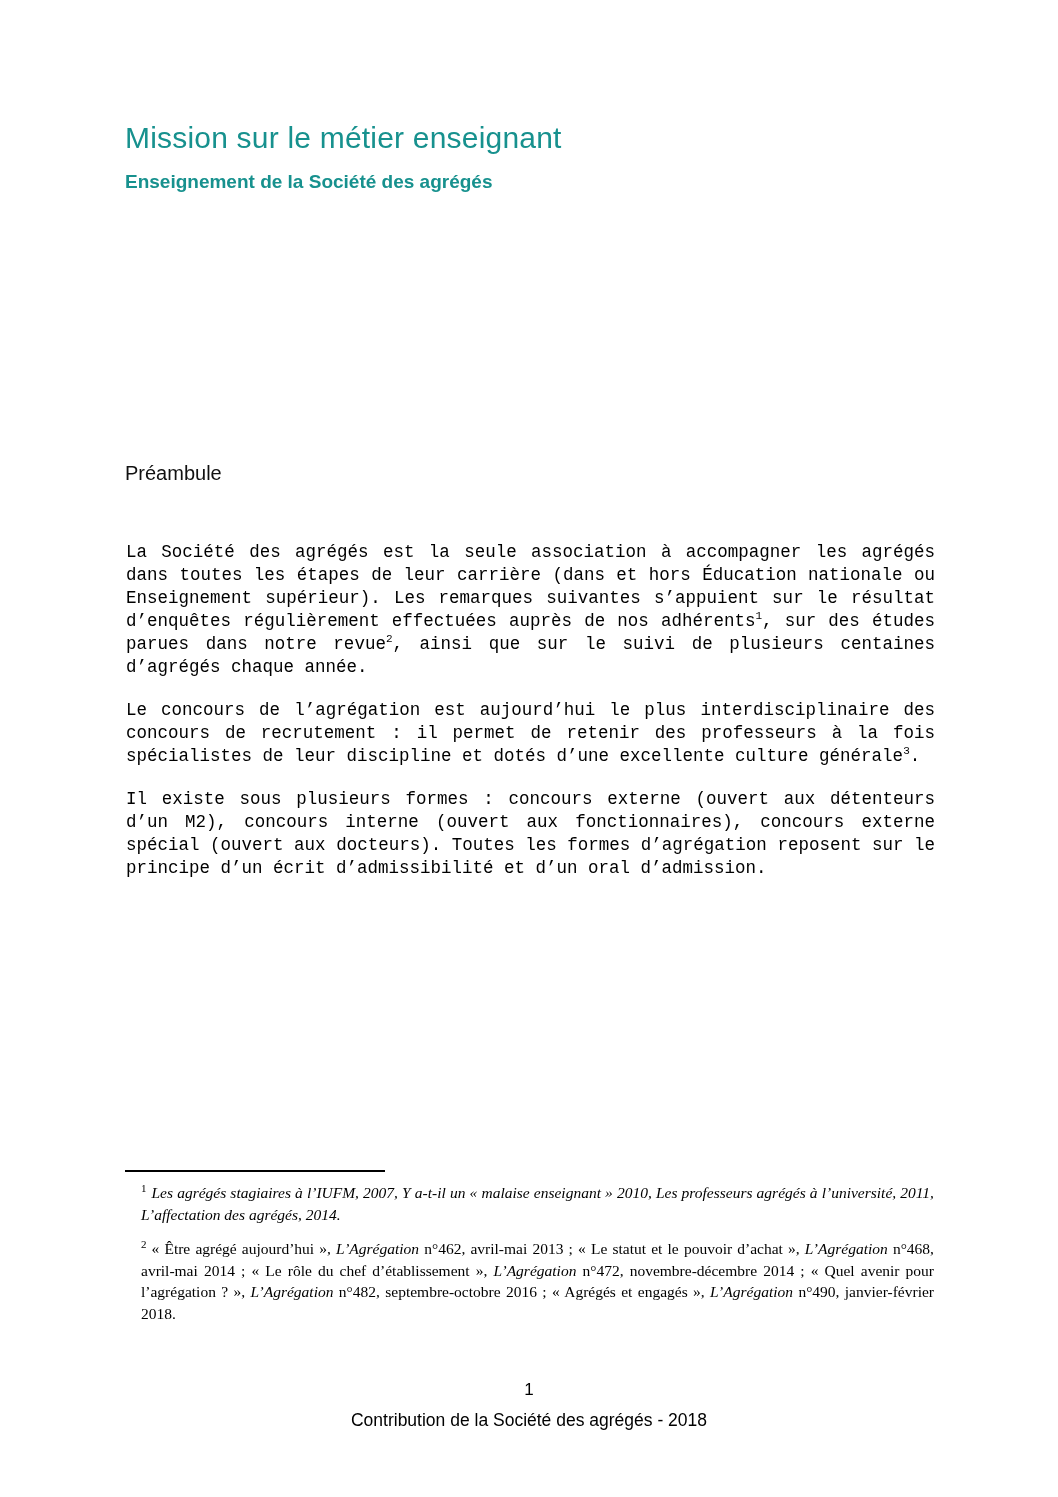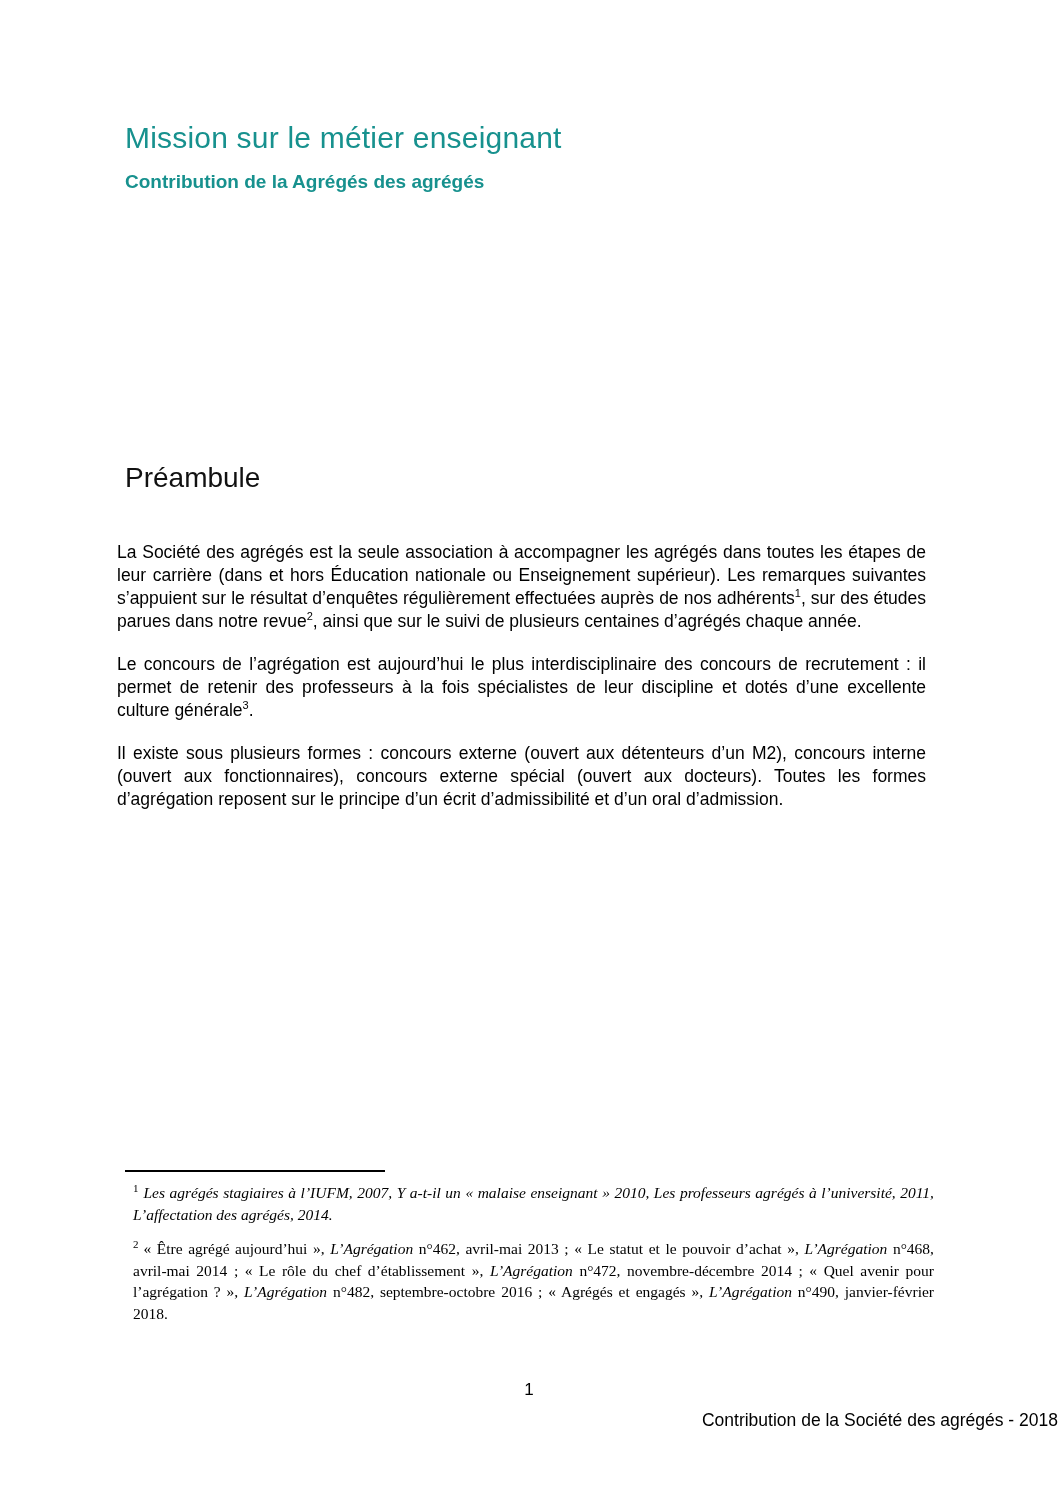--- a/index.html
+++ b/index.html
@@ -37,30 +37,30 @@
     font-weight: 700;
     color: var(--accent, #17918E);
     white-space: nowrap;
   }
   .section-heading {
     position: absolute;
     left: 125px;
     top: 462px;
     margin: 0;
     font-family: "Liberation Sans", sans-serif;
-    font-size: 28px;
+    font-size: 20px;
     font-weight: 400;
     color: #111111;
   }
   .body-text {
     position: absolute;
-    left: 117px;
+    left: 126px;
     top: 541px;
     width: 809px;
-    font-family: Liberation Sans, sans-serif;
+    font-family: Liberation Mono, monospace;
     font-size: 17.5px;
     line-height: 23px;
     text-align: justify;
   }
   .para {
     margin: 0 0 20px 0;
   }
   .body-text sup, .footnotes sup {
     font-size: 11px;
     line-height: 0;
@@ -77,55 +77,55 @@
     position: absolute;
     left: 125px;
     top: 1182px;
     width: 809px;
     font-family: "Liberation Serif", serif;
     font-size: 15.5px;
     line-height: 21.5px;
     text-align: justify;
   }
   .footnote {
-    margin: 0 0 13px 8px;
+    margin: 0 0 13px 16px;
   }
   .fn-marker {
     font-size: 10px;
     margin-right: 5px;
   }
   .page-number {
     position: absolute;
     left: 0;
     top: 1380px;
     width: 100%;
     text-align: center;
     font-family: "Liberation Sans", sans-serif;
     font-size: 17px;
     color: #000000;
   }
   .doc-footer {
     position: absolute;
     left: 0;
     top: 1410px;
     width: 100%;
-    text-align: right;
+    text-align: center;
     font-family: "Liberation Sans", sans-serif;
     font-size: 17.5px;
     color: #000000;
   }
 </style>
 </head>
 <body>
 
 <div class="page">
 
   <h1 class="doc-title">Mission sur le métier enseignant</h1>
 
-  <h2 class="doc-subtitle">Contribution de la Agrégés des agrégés</h2>
+  <h2 class="doc-subtitle">Enseignement de la Société des agrégés</h2>
 
   <h3 class="section-heading">Préambule</h3>
 
   <div class="body-text">
     <p class="para"><span>La Société des agrégés est la seule association à accompagner les agrégés dans toutes les étapes de leur carrière (dans et hors Éducation nationale ou Enseignement supérieur). Les remarques suivantes s’appuient sur le résultat d’enquêtes régulièrement effectuées auprès de nos adhérents</span><sup>1</sup><span>, sur des études parues dans notre revue</span><sup>2</sup><span>, ainsi que sur le suivi de plusieurs centaines d’agrégés chaque année.</span></p>
     <p class="para"><span>Le concours de l’agrégation est aujourd’hui le plus interdisciplinaire des concours de recrutement : il permet de retenir des professeurs à la fois spécialistes de leur discipline et dotés d’une excellente culture générale</span><sup>3</sup><span>.</span></p>
     <p class="para"><span>Il existe sous plusieurs formes : concours externe (ouvert aux détenteurs d’un M2), concours interne (ouvert aux fonctionnaires), concours externe spécial (ouvert aux docteurs). Toutes les formes d’agrégation reposent sur le principe d’un écrit d’admissibilité et d’un oral d’admission.</span></p>
   </div>
 
   <div class="footnote-sep"></div>

